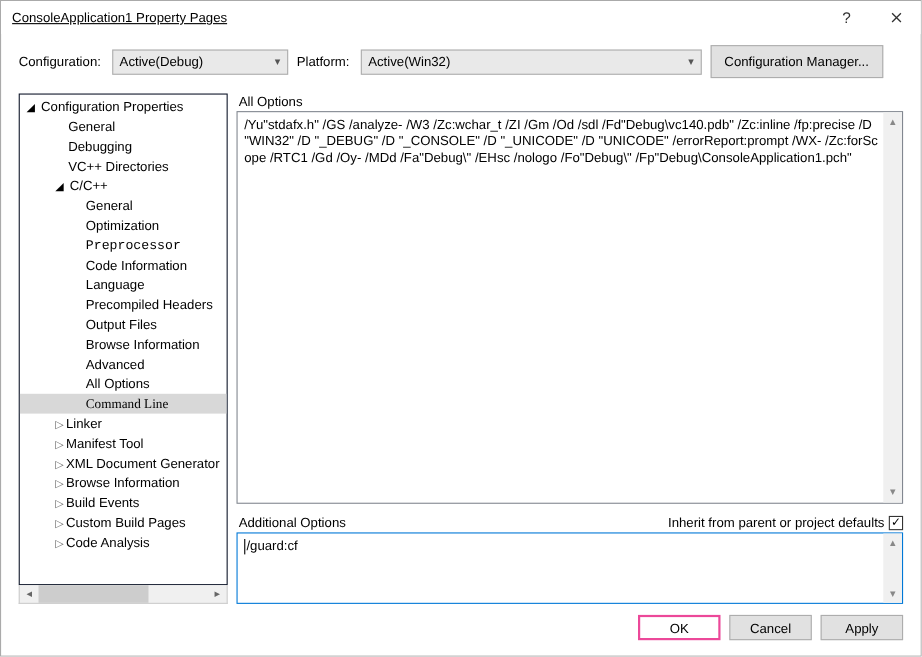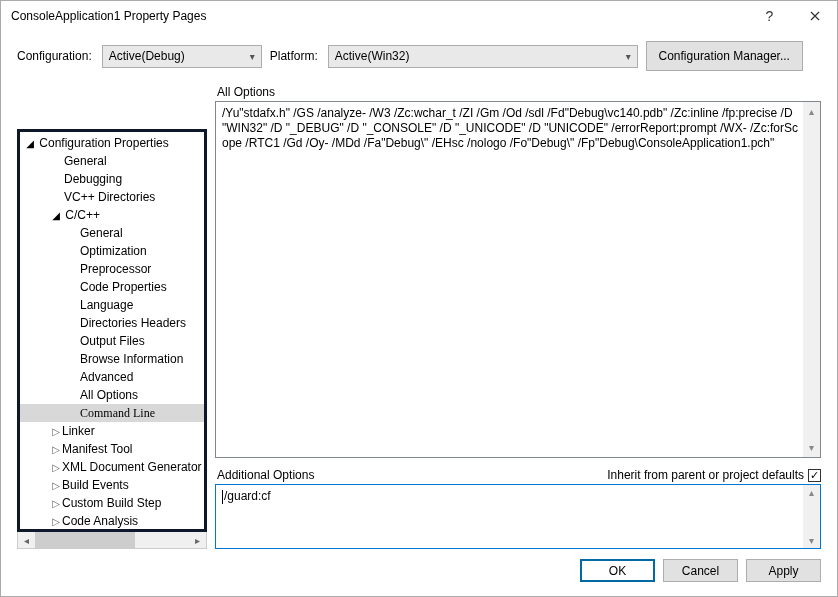--- a/index.html
+++ b/index.html
@@ -18,21 +18,21 @@
     flex-direction: column;
     background: #fff;
   }
   .titlebar {
     display: flex;
     align-items: center;
     height: 30px;
     padding: 0 0 0 10px;
     background: #fff;
   }
-  .titlebar .title { flex: 1; }
+  .titlebar .title { flex: 1; text-decoration: underline; }
   .titlebar .tbtn {
     width: 45px;
     height: 30px;
     display: flex;
     align-items: center;
     justify-content: center;
     font-size: 14px;
     color: #333;
   }
   .toprow {
@@ -70,24 +70,23 @@
     gap: 8px;
     min-height: 0;
   }
   .tree-wrap {
     width: 190px;
     display: flex;
     flex-direction: column;
   }
   .tree {
     flex: 1;
-    border: 3px solid #0f172a;
+    border: 1px solid #0f172a;
     overflow: hidden;
     padding-top: 2px;
-    margin-top: 44px;
   }
   .tree .item {
     height: 18px;
     line-height: 18px;
     white-space: nowrap;
     padding-left: 4px;
   }
   .tree .item.selected {
     background: #d8d8d8;
     font-family: Liberation Serif, serif;
@@ -203,21 +202,21 @@
   .btn {
     width: 75px;
     height: 23px;
     border: 1px solid #adadad;
     background: #e1e1e1;
     display: flex;
     align-items: center;
     justify-content: center;
   }
   .btn.default {
-    border: 2px solid #0369a1;
+    border: 2px solid #ec4899;
     background: #fff;
   }
 </style>
 </head>
 <body>
 
 <div class="window">
 
   <div class="titlebar">
     <span class="title">ConsoleApplication1 Property Pages</span>
@@ -254,34 +253,35 @@
         </div>
         <div class="item" style="padding-left:44px;"><span>General</span></div>
         <div class="item" style="padding-left:44px;"><span>Debugging</span></div>
         <div class="item" style="padding-left:44px;"><span>VC++ Directories</span></div>
         <div class="item" style="padding-left:30px;">
           <span class="arrow open">◢</span>
           <span>C/C++</span>
         </div>
         <div class="item" style="padding-left:60px;"><span>General</span></div>
         <div class="item" style="padding-left:60px;"><span>Optimization</span></div>
-        <div class="item" style="padding-left:60px;"><span>Preprocessor</span></div>
-        <div class="item" style="padding-left:60px;"><span>Code Properties</span></div>
+        <div class="item" style="padding-left:60px;font-family:Liberation Mono, monospace;"><span>Preprocessor</span></div>
+        <div class="item" style="padding-left:60px;"><span>Code Information</span></div>
         <div class="item" style="padding-left:60px;"><span>Language</span></div>
-        <div class="item" style="padding-left:60px;"><span>Directories Headers</span></div>
+        <div class="item" style="padding-left:60px;"><span>Precompiled Headers</span></div>
         <div class="item" style="padding-left:60px;"><span>Output Files</span></div>
         <div class="item" style="padding-left:60px;"><span>Browse Information</span></div>
         <div class="item" style="padding-left:60px;"><span>Advanced</span></div>
         <div class="item" style="padding-left:60px;"><span>All Options</span></div>
         <div class="item selected" style="padding-left:60px;"><span>Command Line</span></div>
         <div class="item" style="padding-left:30px;"><span class="arrow">▷</span><span>Linker</span></div>
         <div class="item" style="padding-left:30px;"><span class="arrow">▷</span><span>Manifest Tool</span></div>
         <div class="item" style="padding-left:30px;"><span class="arrow">▷</span><span>XML Document Generator</span></div>
+        <div class="item" style="padding-left:30px;"><span class="arrow">▷</span><span>Browse Information</span></div>
         <div class="item" style="padding-left:30px;"><span class="arrow">▷</span><span>Build Events</span></div>
-        <div class="item" style="padding-left:30px;"><span class="arrow">▷</span><span>Custom Build Step</span></div>
+        <div class="item" style="padding-left:30px;"><span class="arrow">▷</span><span>Custom Build Pages</span></div>
         <div class="item" style="padding-left:30px;"><span class="arrow">▷</span><span>Code Analysis</span></div>
       </div>
       <div class="hscroll">
         <div class="arrowbtn">◂</div>
         <div class="track">
             <div class="thumb"></div>
           </div>
         <div class="arrowbtn">▸</div>
       </div>
     </div>

